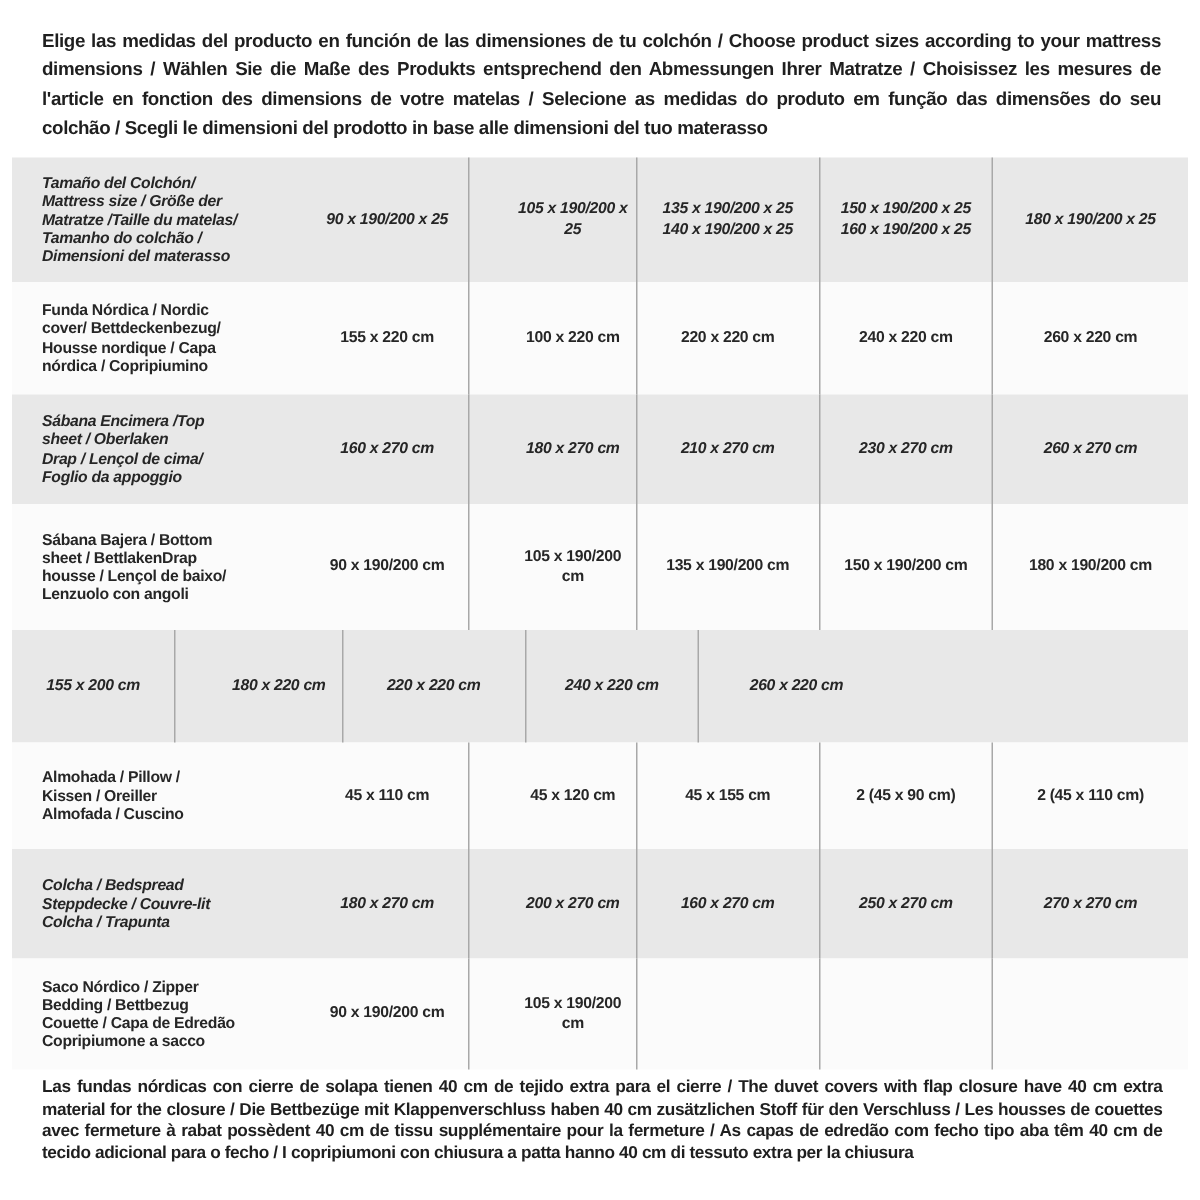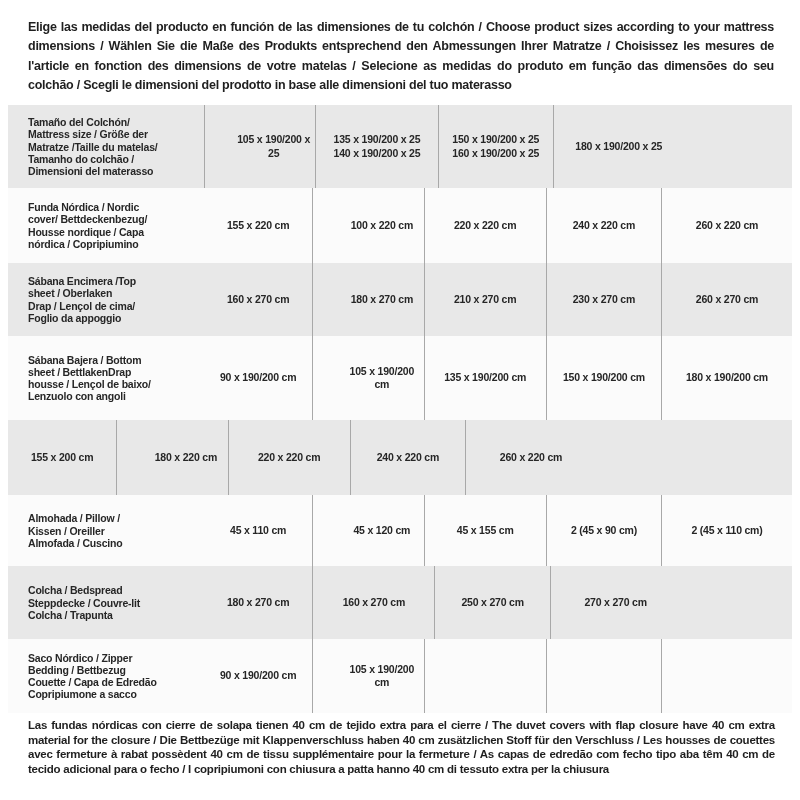--- a/index.html
+++ b/index.html
@@ -26,21 +26,21 @@
     color:#1f1f1f;
   }
   .table{
     margin:10px 8px 0 8px;
   }
   .row{
     display:flex;
     align-items:stretch;
     width:100%;
   }
-  .row.shade{background:var(--shade);}
+  .row.shade{background:var(--shade);font-style:italic;}
   .row.light{background:var(--light);}
   .row:nth-child(1){min-height:83px;}
   .row:nth-child(2){min-height:75px;justify-content:center;}
   .row:nth-child(3){min-height:73px;}
   .row:nth-child(4){min-height:84px;}
   .row:nth-child(5){min-height:75px;}
   .row:nth-child(6){min-height:71px;}
   .row:nth-child(7){min-height:73px;}
   .row:nth-child(8){min-height:74px;}
   .cell{
@@ -85,20 +85,21 @@
 
 <div class="page">
   <p class="intro">Elige las medidas del producto en función de las dimensiones de tu colchón / Choose product sizes according to your mattress dimensions / Wählen Sie die Maße des Produkts entsprechend den Abmessungen Ihrer Matratze / Choisissez les mesures de l'article en fonction des dimensions de votre matelas / Selecione as medidas do produto em função das dimensões do seu colchão / Scegli le dimensioni del prodotto in base alle dimensioni del tuo materasso</p>
   <div class="table" id="size-table">
       <div class="row shade">
         <div class="cell label">Tamaño del Colchón/
 Mattress size / Größe der
 Matratze /Taille du matelas/
 Tamanho do colchão /
 Dimensioni del materasso</div>
+        <div class="cell value c0">90 x 190/200 x 25</div>
         <div class="cell value c1 div">105 x 190/200 x 25</div>
         <div class="cell value c2 div">135 x 190/200 x 25
 140 x 190/200 x 25</div>
         <div class="cell value c3 div">150 x 190/200 x 25
 160 x 190/200 x 25</div>
         <div class="cell value c4 div">180 x 190/200 x 25</div>
       </div>
       <div class="row light">
         <div class="cell label">Funda Nórdica /  Nordic
 cover/ Bettdeckenbezug/
@@ -147,20 +148,21 @@
         <div class="cell value c1 div">45 x 120 cm</div>
         <div class="cell value c2 div">45 x 155 cm</div>
         <div class="cell value c3 div">2 (45 x 90 cm)</div>
         <div class="cell value c4 div">2 (45 x 110 cm)</div>
       </div>
       <div class="row shade">
         <div class="cell label">Colcha / Bedspread
 Steppdecke / Couvre-lit
 Colcha / Trapunta</div>
         <div class="cell value c0">180 x 270 cm</div>
+        <div class="cell value c1 div">200 x 270 cm</div>
         <div class="cell value c2 div">160 x 270 cm</div>
         <div class="cell value c3 div">250 x 270 cm</div>
         <div class="cell value c4 div">270 x 270 cm</div>
       </div>
       <div class="row light">
         <div class="cell label">Saco Nórdico / Zipper
 Bedding / Bettbezug
 Couette  / Capa de Edredão
 Copripiumone a sacco</div>
         <div class="cell value c0">90 x 190/200 cm</div>

